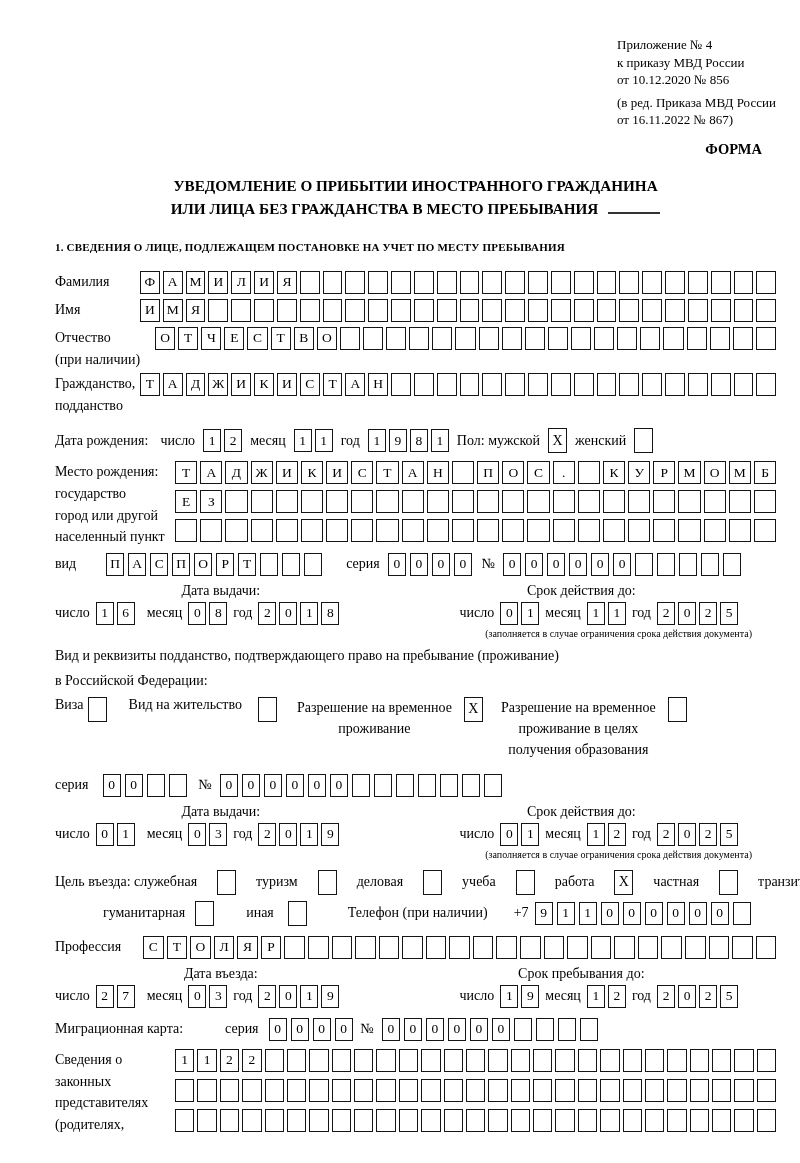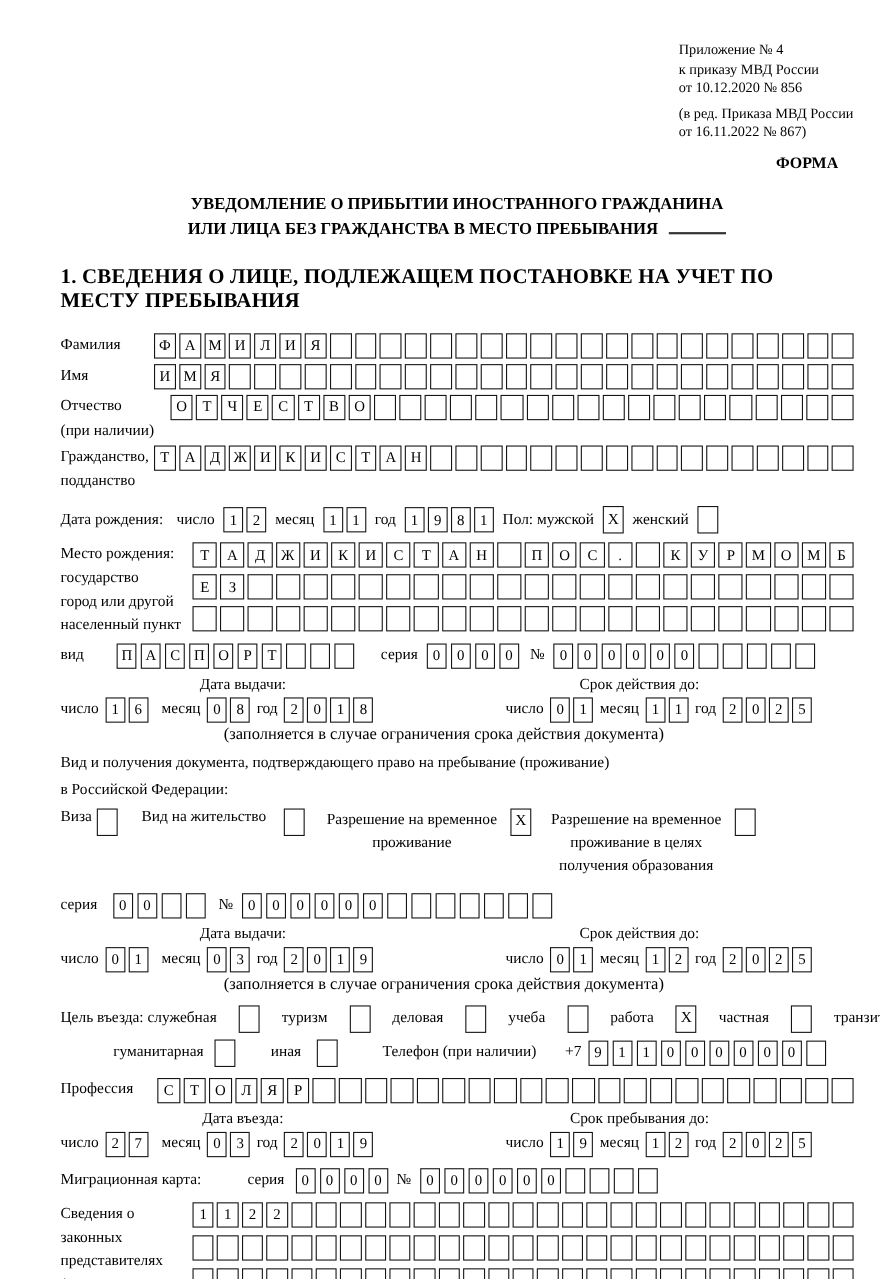--- a/index.html
+++ b/index.html
@@ -7,21 +7,21 @@
   .page {
     width:800px; height:1163px; background:#ffffff; color:#000;
     font-family:"Liberation Serif", serif; font-size:14px;
     padding:36px 24px 8px 55px; position:relative; overflow:hidden;
   }
   .hdr { margin-left:562px; width:200px; font-size:13px; line-height:1.35; }
   .hdr .gap { margin-top:5px; }
   .forma { text-align:right; padding-right:14px; font-weight:bold; font-size:14.5px; margin-top:12px; }
   .title { text-align:center; font-weight:bold; font-size:15.2px; line-height:1.55; margin-top:16px; }
   .t-underline { display:inline-block; width:52px; border-bottom:2px solid #333; margin-left:10px; }
-  .sec { font-weight:bold; font-size:19px; margin-top:20px; letter-spacing:0.2px; }
+  .sec { font-weight:bold; font-size:11px; margin-top:20px; letter-spacing:0.2px; }
 
   .row { display:flex; align-items:center; }
   .top { align-items:flex-start; }
   .lbl { white-space:nowrap; }
   .lblcol div { line-height:1.55; }
 
   .cells { display:flex; gap:3px; flex:1; min-width:0; }
   .cells.fixed { flex:none; }
   .cell {
     flex:1 1 0; min-width:0; height:23px; border:1.5px solid #151515;
@@ -31,21 +31,21 @@
   .cells.fixed .cell { flex:none; width:18px; }
   .cbox {
     flex:none; display:inline-flex; width:19px; height:25px; border:1.5px solid #151515;
     align-items:center; justify-content:center; font-size:14px; vertical-align:middle; background:#fff;
   }
   .dhdr { display:flex; margin-top:7px; }
   .dhdr .dl { width:46%; text-align:center; }
   .dhdr .dr { width:54%; text-align:center; }
   .daterow { display:flex; justify-content:space-between; align-items:center; margin-top:3px; padding-right:38px; }
   .dgrp { display:flex; align-items:center; gap:6px; }
-  .note { font-size:15px; text-align:center; padding-right:24px; margin-top:3px; }
+  .note { font-size:10px; text-align:right; padding-right:24px; margin-top:3px; }
   .plain { margin-top:9px; }
   .ctr { text-align:center; line-height:1.5; }
   .mt5{margin-top:5px}.mt8{margin-top:8px}.mt10{margin-top:10px}.mt12{margin-top:12px}.mt14{margin-top:14px}.mt18{margin-top:18px}
 </style>
 </head>
 <body>
 
 <div class="page">
 
   <div class="hdr">
@@ -395,21 +395,21 @@
       <div class="cells fixed">
           <span class="cell">2</span>
           <span class="cell">0</span>
           <span class="cell">2</span>
           <span class="cell">5</span>
         </div>
     </div>
   </div>
   <div class="note">(заполняется в случае ограничения срока действия документа)</div>
 
-  <div class="plain">Вид и получения документа, подтверждающего право на пребывание (проживание)</div>
+  <div class="plain">Вид и реквизиты подданство, подтверждающего право на пребывание (проживание)</div>
   <div class="plain">в Российской Федерации:</div>
 
   <div class="row top mt8">
     <span class="lbl">Виза</span>
     <span class="cbox" style="margin-left:4px"></span>
     <span class="lbl" style="margin-left:22px">Вид на жительство</span>
     <span class="cbox" style="margin-left:16px"></span>
     <div class="ctr" style="margin-left:20px">
       <div>Разрешение на временное</div>
       <div>проживание</div>

